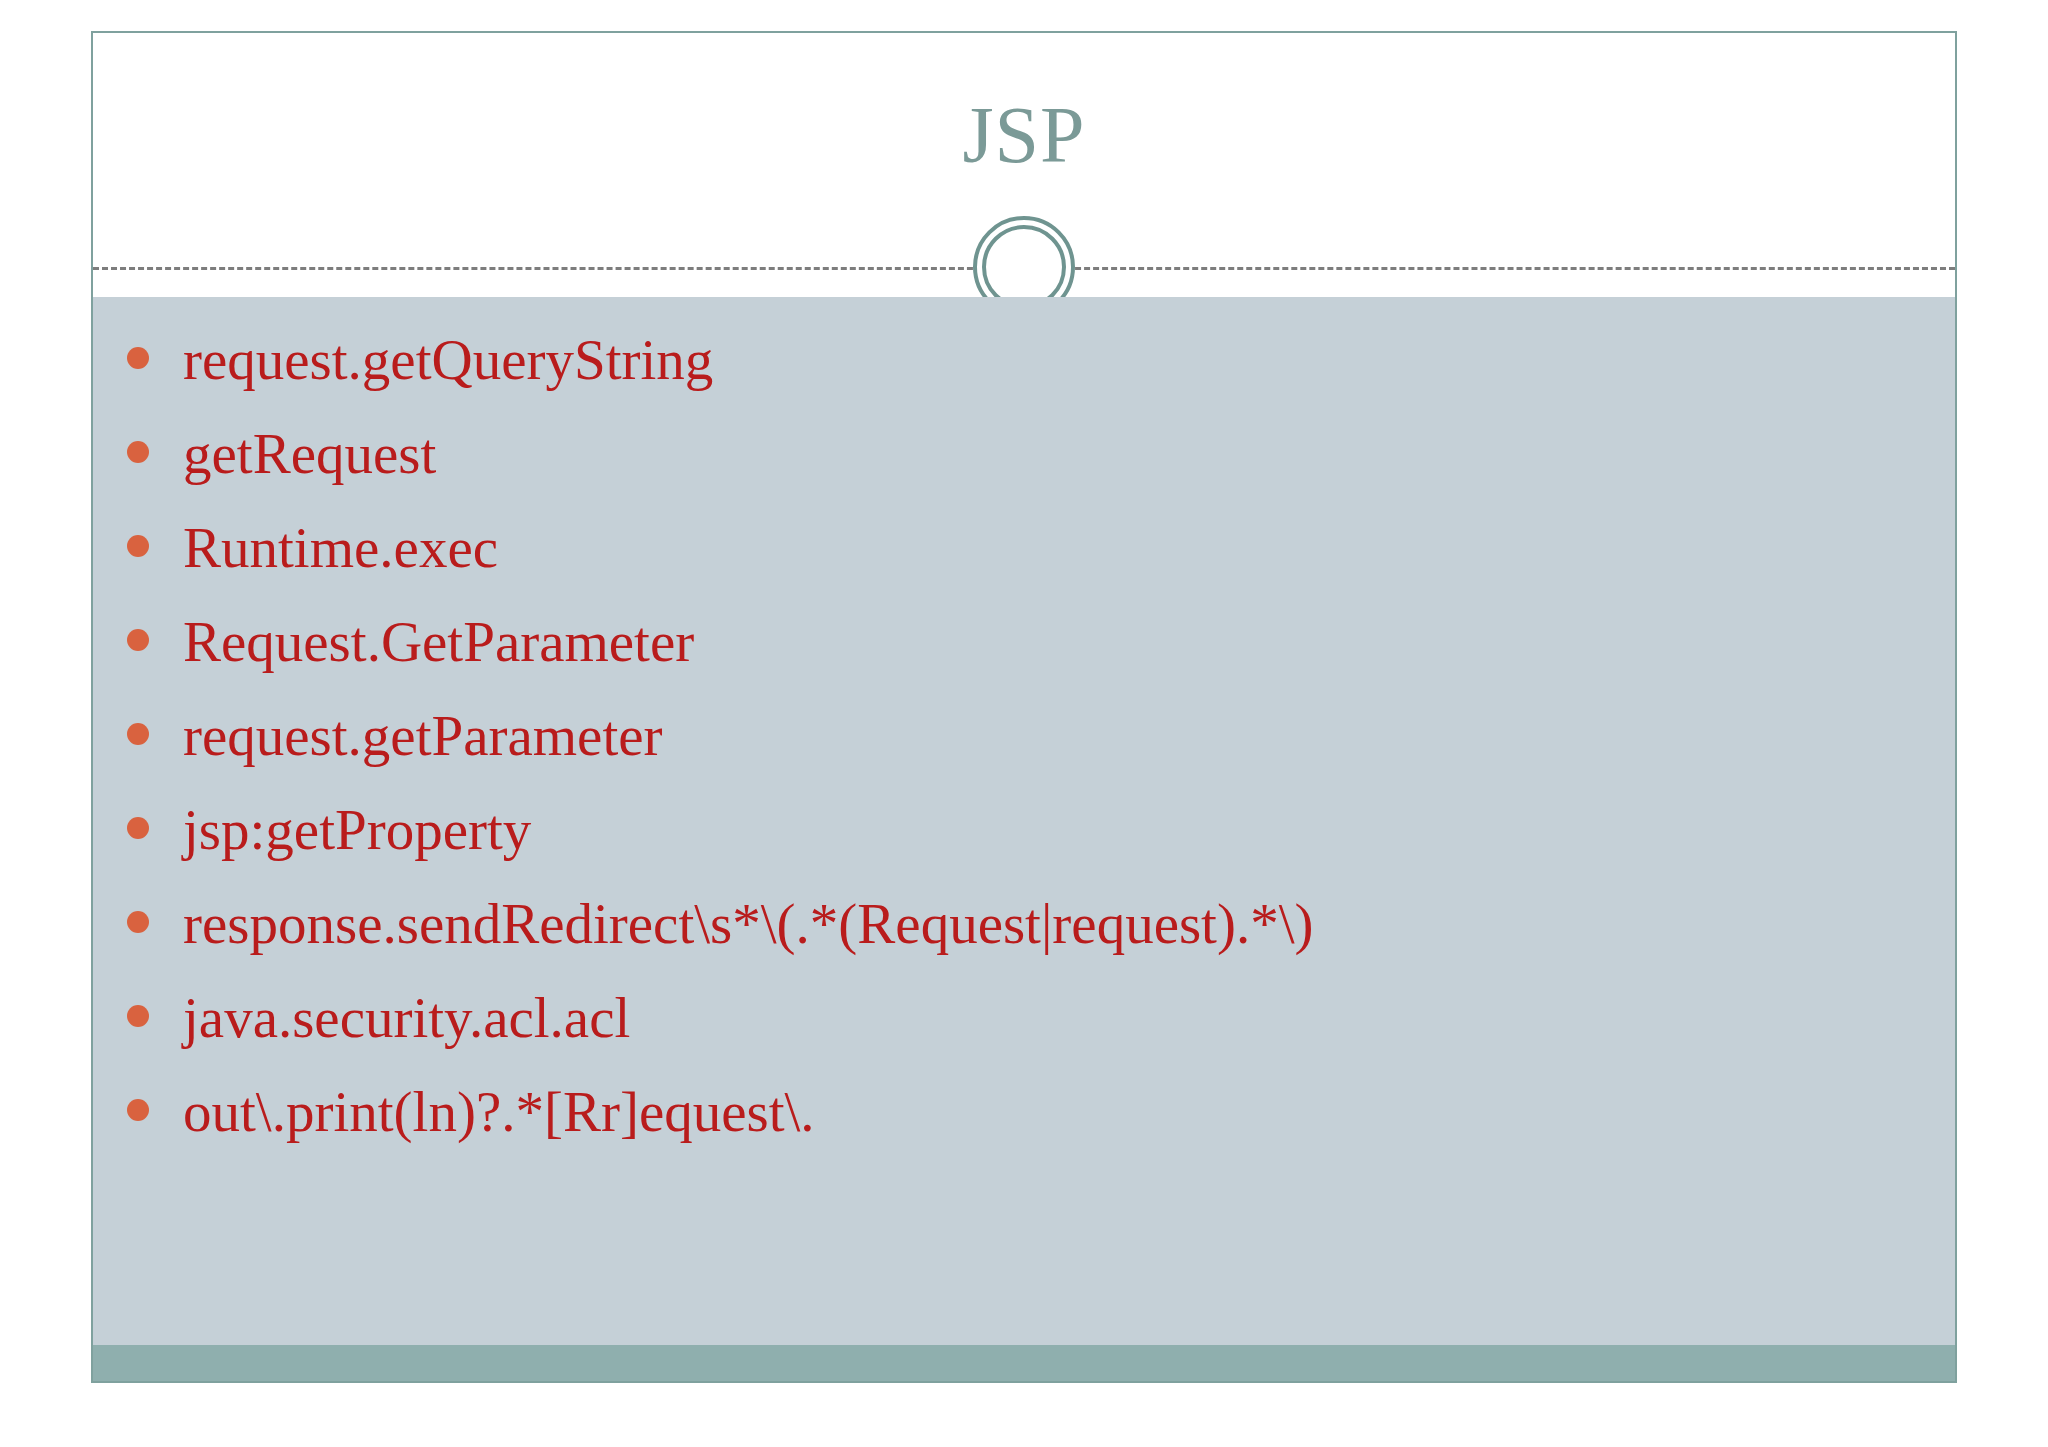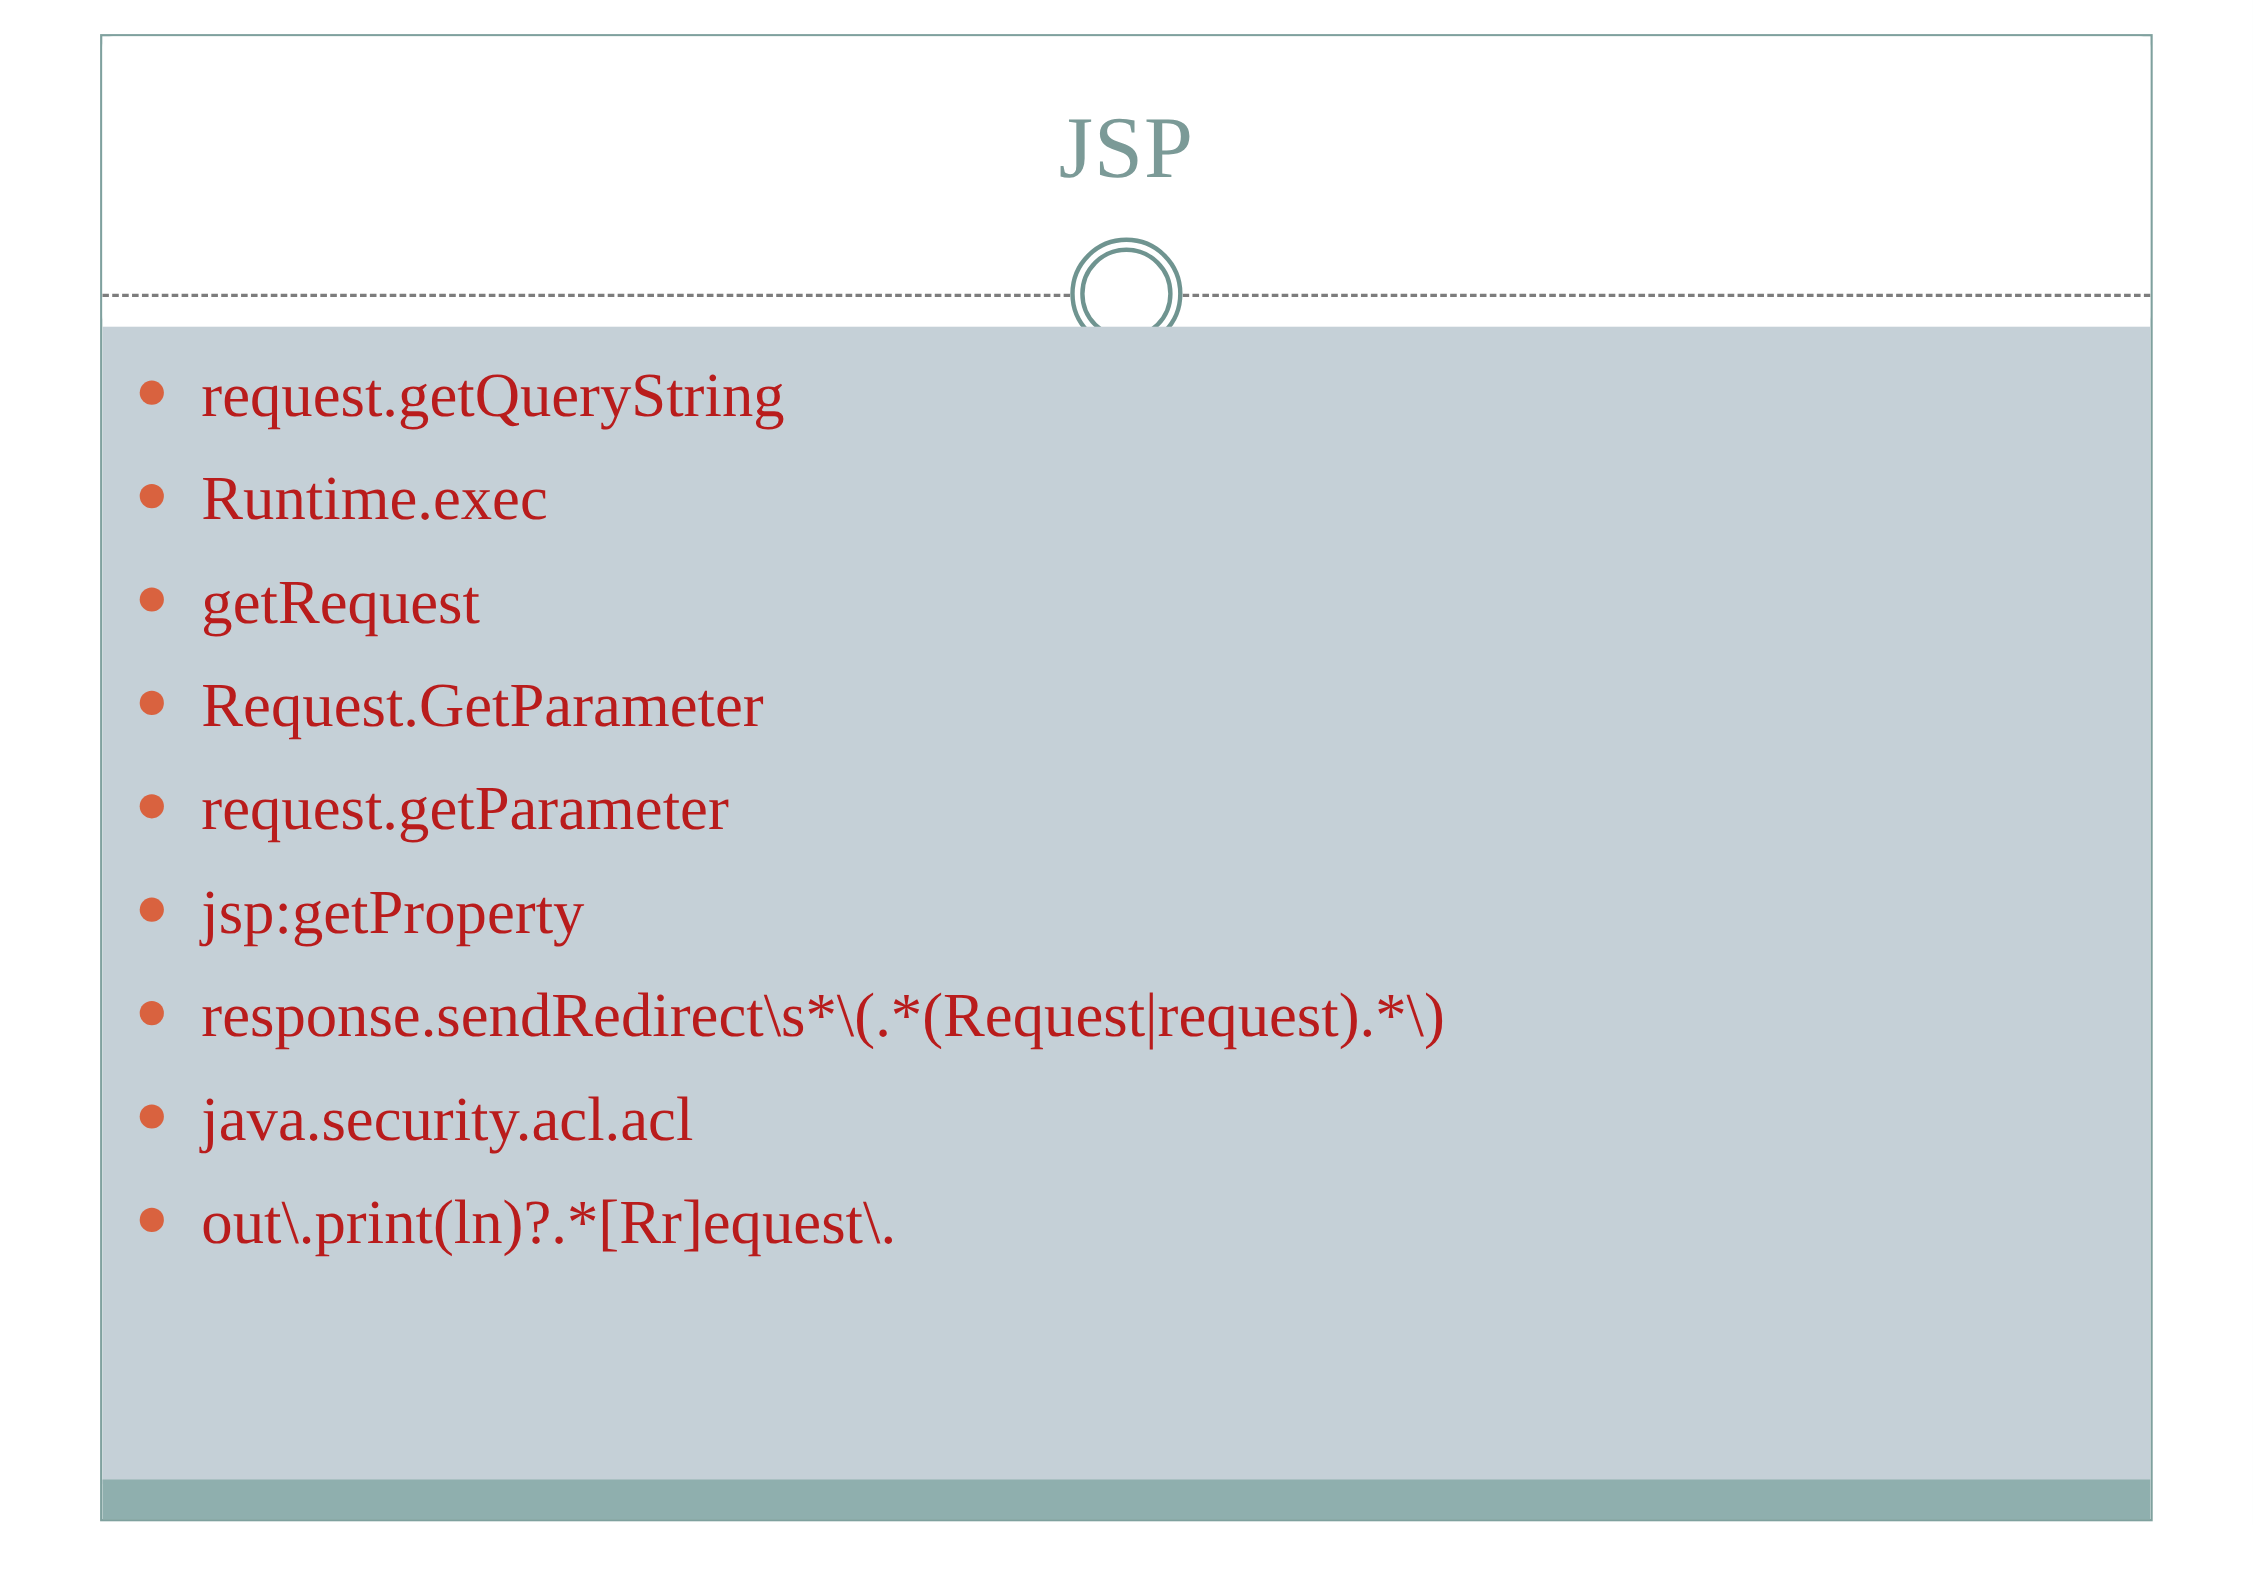--- a/index.html
+++ b/index.html
@@ -28,21 +28,20 @@
   }
 
   
   .title-zone {
     position: absolute;
     left: 0;
     top: 0;
     width: 100%;
     height: 264px;
     background: #ffffff;
-    border-radius: 10px;
   }
   .slide-title {
     position: absolute;
     left: 0;
     top: 62px;
     width: 100%;
     text-align: center;
     font-size: 80px;
     line-height: 1;
     color: #7b9a97;
@@ -171,26 +170,26 @@
   <div class="body-panel">
     <ul class="bullet-list">
 
       <li class="bullet-item">
         <span class="bullet-marker"></span>
         <span class="bullet-text">request.getQueryString</span>
       </li>
 
       <li class="bullet-item">
         <span class="bullet-marker"></span>
+        <span class="bullet-text">getRequest</span>
+      </li>
+
+      <li class="bullet-item">
+        <span class="bullet-marker"></span>
         <span class="bullet-text">Runtime.exec</span>
-      </li>
-
-      <li class="bullet-item">
-        <span class="bullet-marker"></span>
-        <span class="bullet-text">getRequest</span>
       </li>
 
       <li class="bullet-item">
         <span class="bullet-marker"></span>
         <span class="bullet-text">Request.GetParameter</span>
       </li>
 
       <li class="bullet-item">
         <span class="bullet-marker"></span>
         <span class="bullet-text">request.getParameter</span>

